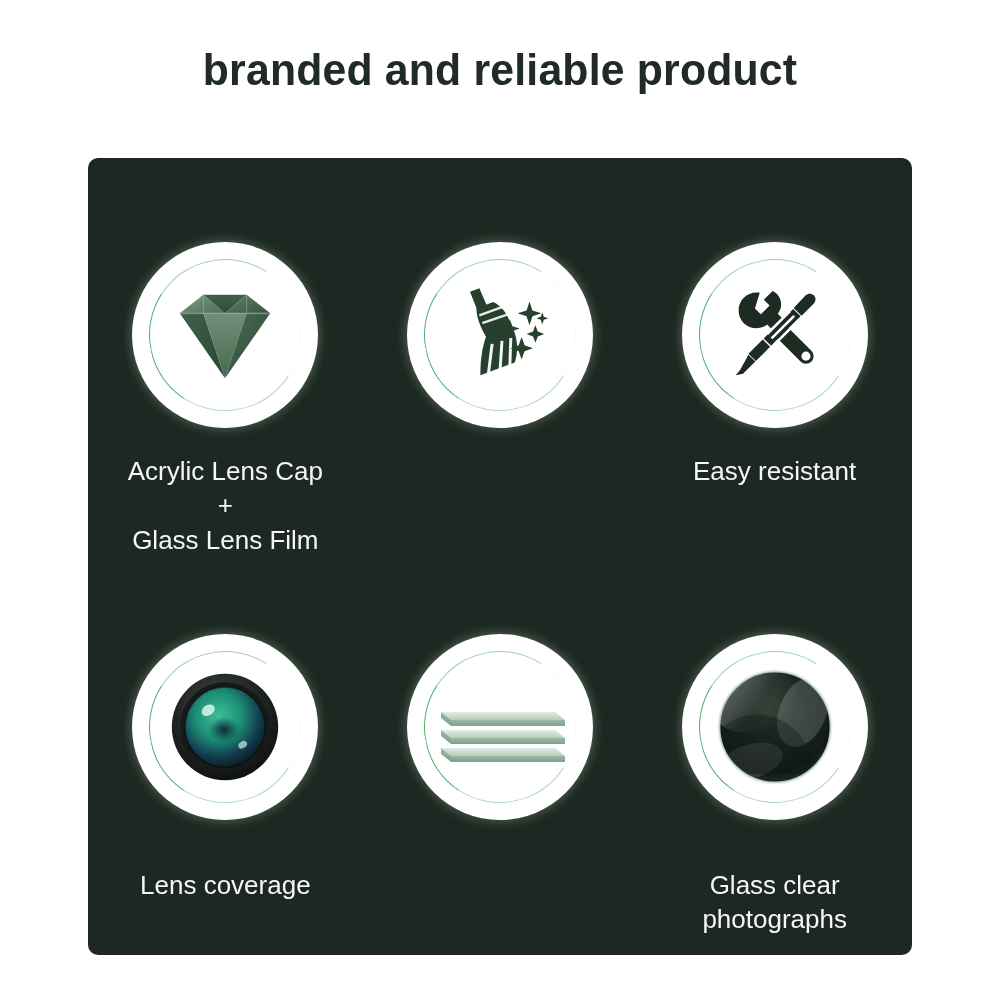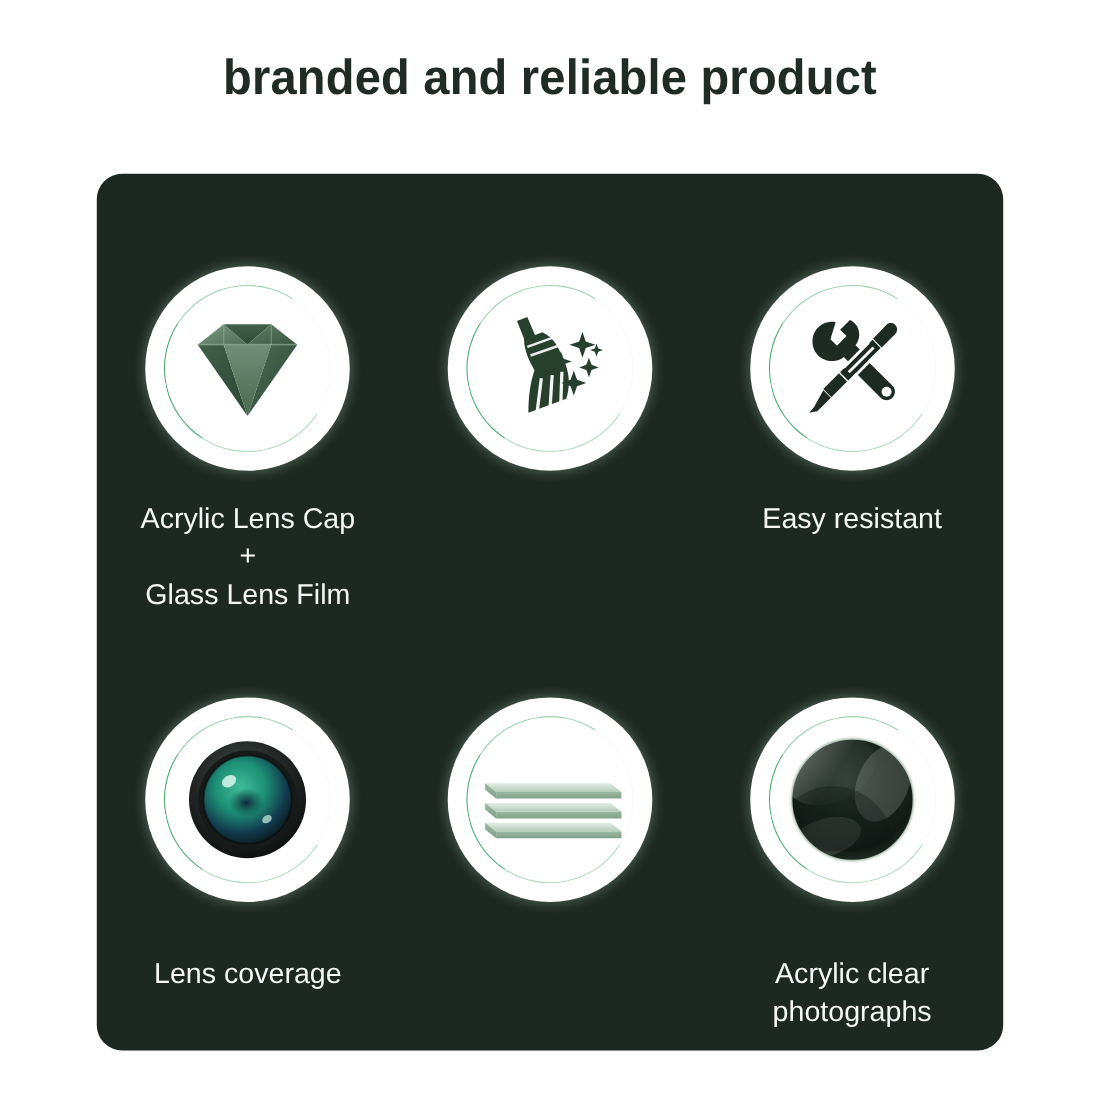--- a/index.html
+++ b/index.html
@@ -32,21 +32,21 @@
   }
 
   
   .feature-card {
     position: absolute;
     left: 88px;
     top: 158px;
     width: 824px;
     height: 797px;
     background: #1e2822;
-    border-radius: 23px;
+    border-radius: 10px;
   }
 
   .feature-grid {
     position: absolute;
     left: 0;
     top: 0;
     width: 100%;
     height: 100%;
     display: grid;
     grid-template-columns: 1fr 1fr 1fr;
@@ -312,17 +312,17 @@
           <circle cx="60" cy="60" r="52" fill="url(#domeFill)"></circle>
           <g clip-path="url(#domeClip)">
             <ellipse cx="42" cy="36" rx="40" ry="26" fill="url(#domeSheen)" transform="rotate(-24 42 36)"></ellipse>
             <ellipse cx="86" cy="46" rx="22" ry="34" fill="#ffffff" opacity="0.16" transform="rotate(22 86 46)"></ellipse>
             <ellipse cx="38" cy="92" rx="30" ry="16" fill="#ffffff" opacity="0.12" transform="rotate(-16 38 92)"></ellipse>
             <path d="M6 64 C24 46 50 44 70 56 C88 67 96 86 96 104 L6 104 Z" fill="#0e1713" opacity="0.35"></path>
           </g>
           <circle cx="60" cy="60" r="52" fill="none" stroke="#c9d8cd" stroke-width="1.6" opacity="0.85"></circle>
         </svg>
       </div>
-      <div class="feature-label">Acrylic clear photographs</div>
+      <div class="feature-label">Glass clear photographs</div>
     </div>
 
   </div>
 </div>
 
 </body></html>

